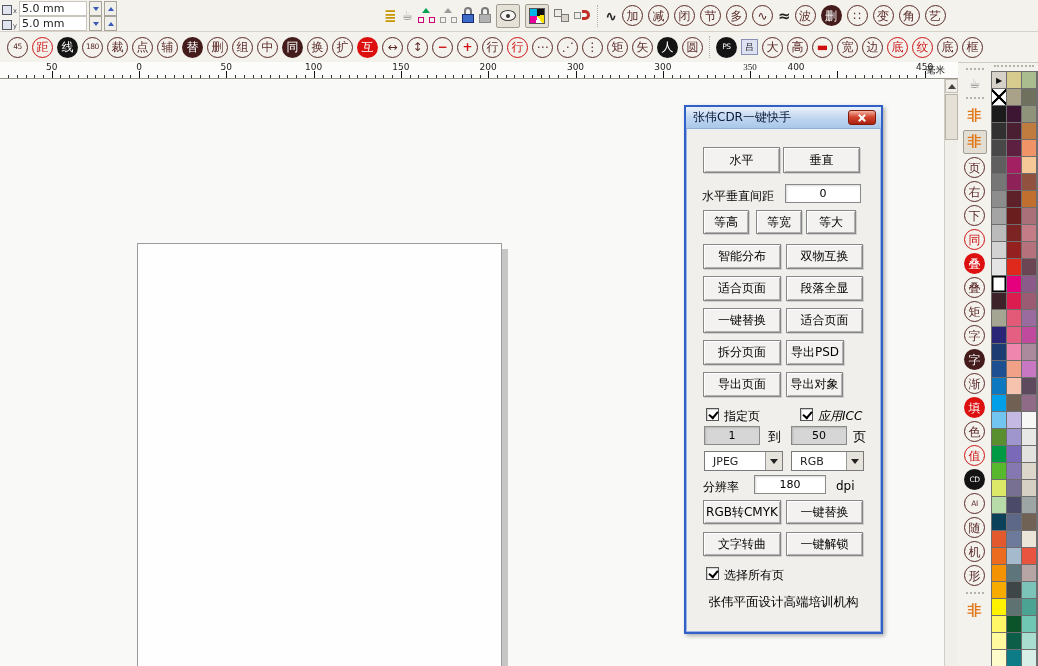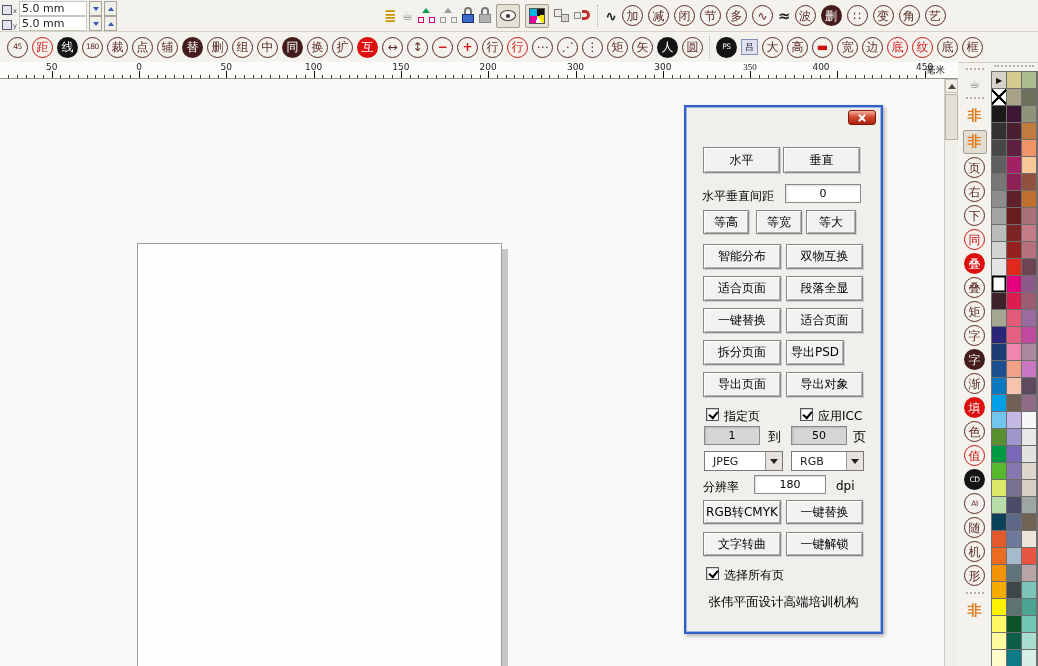--- a/index.html
+++ b/index.html
@@ -387,21 +387,21 @@
       <span class="rlabel" style="left: 400.9px;">150</span>
       <span class="tick maj" style="left: 488.2px;"></span>
       <span class="rlabel" style="left: 488.2px;">200</span>
       <span class="tick maj" style="left: 575.5px;"></span>
       <span class="rlabel" style="left: 575.5px;">300</span>
       <span class="tick maj" style="left: 662.8px;"></span>
       <span class="rlabel" style="left: 662.8px;">300</span>
       <span class="tick maj" style="left: 750.1px;"></span>
       <span class="rlabel" style="left: 750.1px; font-family: Liberation Serif, serif;">350</span>
       <span class="tick maj" style="left: 837.4px;"></span>
-      <span class="rlabel" style="left: 821px;">400</span>
+      <span class="rlabel" style="left: 796px;">400</span>
       <span class="tick maj" style="left: 924.7px;"></span>
       <span class="rlabel" style="left: 924.7px;">450</span>
     </div>
 
   <div class="canvas">
     <div class="page"></div>
   </div>
 
   <div class="vscroll">
     <div class="varrow">
@@ -547,29 +547,32 @@
         <span class="swatch" style="background: rgb(183, 165, 165);"></span>
         <span class="swatch" style="background: rgb(124, 196, 186);"></span>
         <span class="swatch" style="background: rgb(75, 163, 148);"></span>
         <span class="swatch" style="background: rgb(111, 199, 180);"></span>
         <span class="swatch" style="background: rgb(168, 221, 208);"></span>
         <span class="swatch" style="background: rgb(216, 239, 232);"></span>
       </div>
     </div>
 
   <div class="dlg" id="dlg">
+    <div class="dtitle">
+      <span>张伟CDR一键快手</span>
+    </div>
     <span class="dclose"></span>
 
     <span class="dlbl" style="left:16px;top:81px;">水平垂直间距</span>
     <input class="dinp" style="left: 99px; top: 77px; width: 76px;" value="0">
 
     <span class="cbx checked" style="left:20px;top:301px;"></span>
     <span class="dlbl" style="left:38px;top:301px;">指定页</span>
     <span class="cbx checked" style="left:114px;top:301px;"></span>
-    <span class="dlbl" style="left:132px;top:301px;">应用ICC</span>
+    <span class="dlbl" style="left:132px;top:301px;font-style:italic;">应用ICC</span>
 
     <input class="dinp gray" style="left: 18px; top: 319px; width: 56px;" value="1">
     <span class="dlbl" style="left:82px;top:321px;font-size:13px;">到</span>
     <input class="dinp gray" style="left: 105px; top: 319px; width: 56px;" value="50">
     <span class="dlbl" style="left:167px;top:321px;font-size:13px;">页</span>
 
     <div class="dcmb" style="left:18px;top:344px;width:79px;">
       <span class="val">JPEG</span>
       <span class="db">
           <i class="tri"></i>
@@ -597,20 +600,20 @@
       <button class="dbtn3d" style="left: 120px; top: 103px; width: 50px; height: 24px;">等大</button>
       <button class="dbtn3d" style="left: 17px; top: 137px; width: 78px; height: 25px;">智能分布</button>
       <button class="dbtn3d" style="left: 100px; top: 137px; width: 77px; height: 25px;">双物互换</button>
       <button class="dbtn3d" style="left: 17px; top: 169px; width: 78px; height: 25px;">适合页面</button>
       <button class="dbtn3d" style="left: 100px; top: 169px; width: 77px; height: 25px;">段落全显</button>
       <button class="dbtn3d" style="left: 17px; top: 201px; width: 78px; height: 25px;">一键替换</button>
       <button class="dbtn3d" style="left: 100px; top: 201px; width: 77px; height: 25px;">适合页面</button>
       <button class="dbtn3d" style="left: 17px; top: 233px; width: 78px; height: 25px;">拆分页面</button>
       <button class="dbtn3d" style="left: 100px; top: 233px; width: 58px; height: 25px;">导出PSD</button>
       <button class="dbtn3d" style="left: 17px; top: 265px; width: 78px; height: 25px;">导出页面</button>
-      <button class="dbtn3d" style="left: 100px; top: 265px; width: 77px; height: 25px;">导出对象</button>
+      <button class="dbtn3d" style="left: 100px; top: 265px; width: 57px; height: 25px;">导出对象</button>
       <button class="dbtn3d" style="left: 17px; top: 393px; width: 78px; height: 24px;">RGB转CMYK</button>
       <button class="dbtn3d" style="left: 100px; top: 393px; width: 77px; height: 24px;">一键替换</button>
       <button class="dbtn3d" style="left: 17px; top: 425px; width: 78px; height: 24px;">文字转曲</button>
       <button class="dbtn3d" style="left: 100px; top: 425px; width: 77px; height: 24px;">一键解锁</button>
     </div>
 
 </div>
 
 </body></html>

